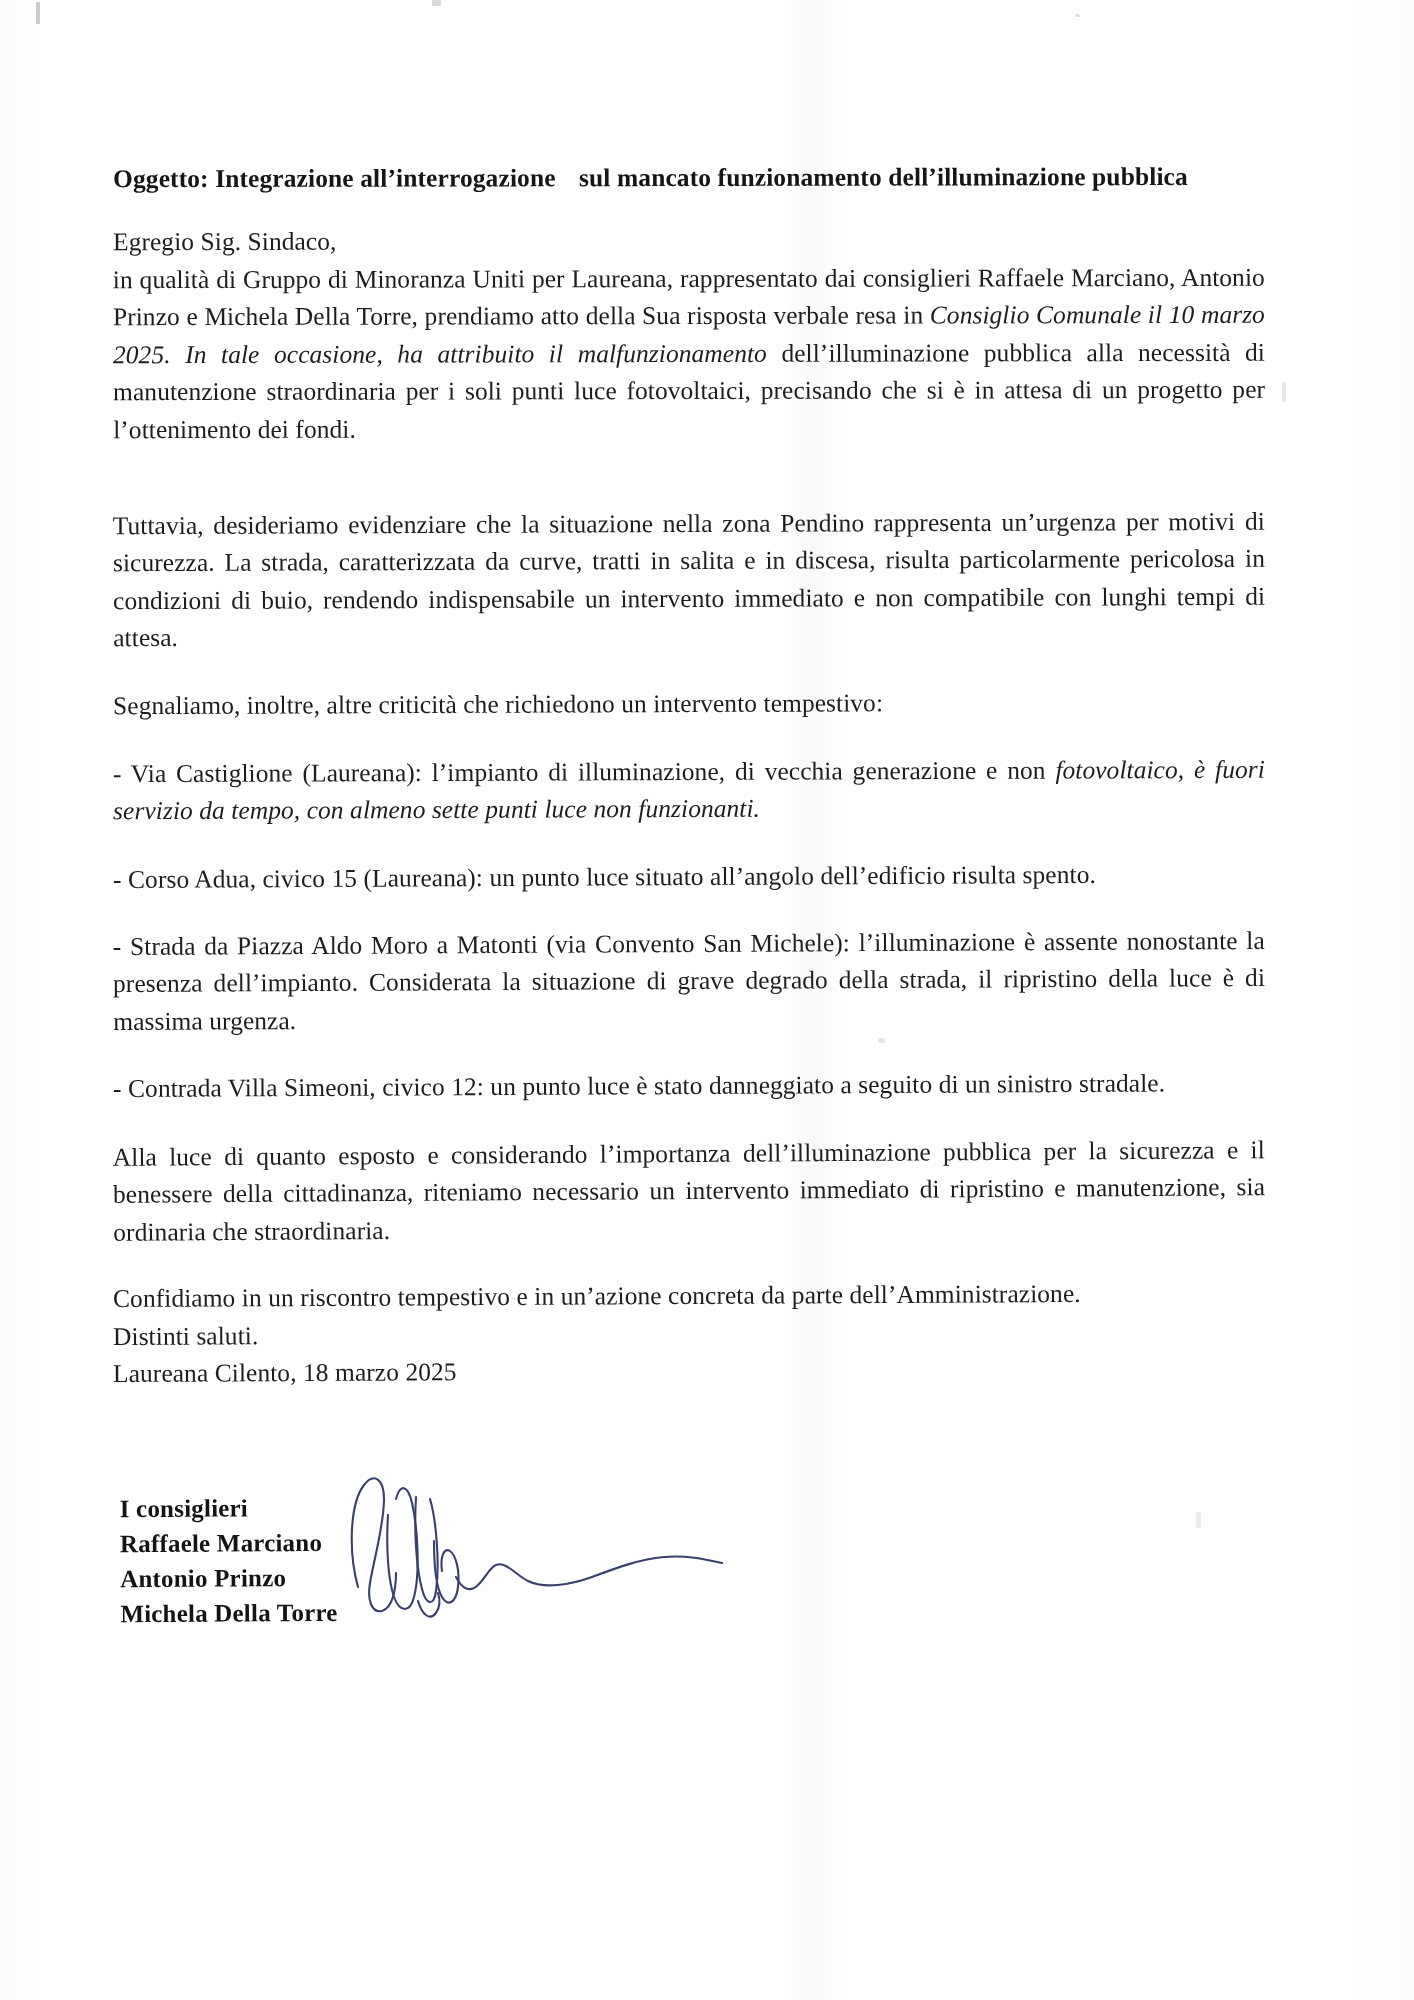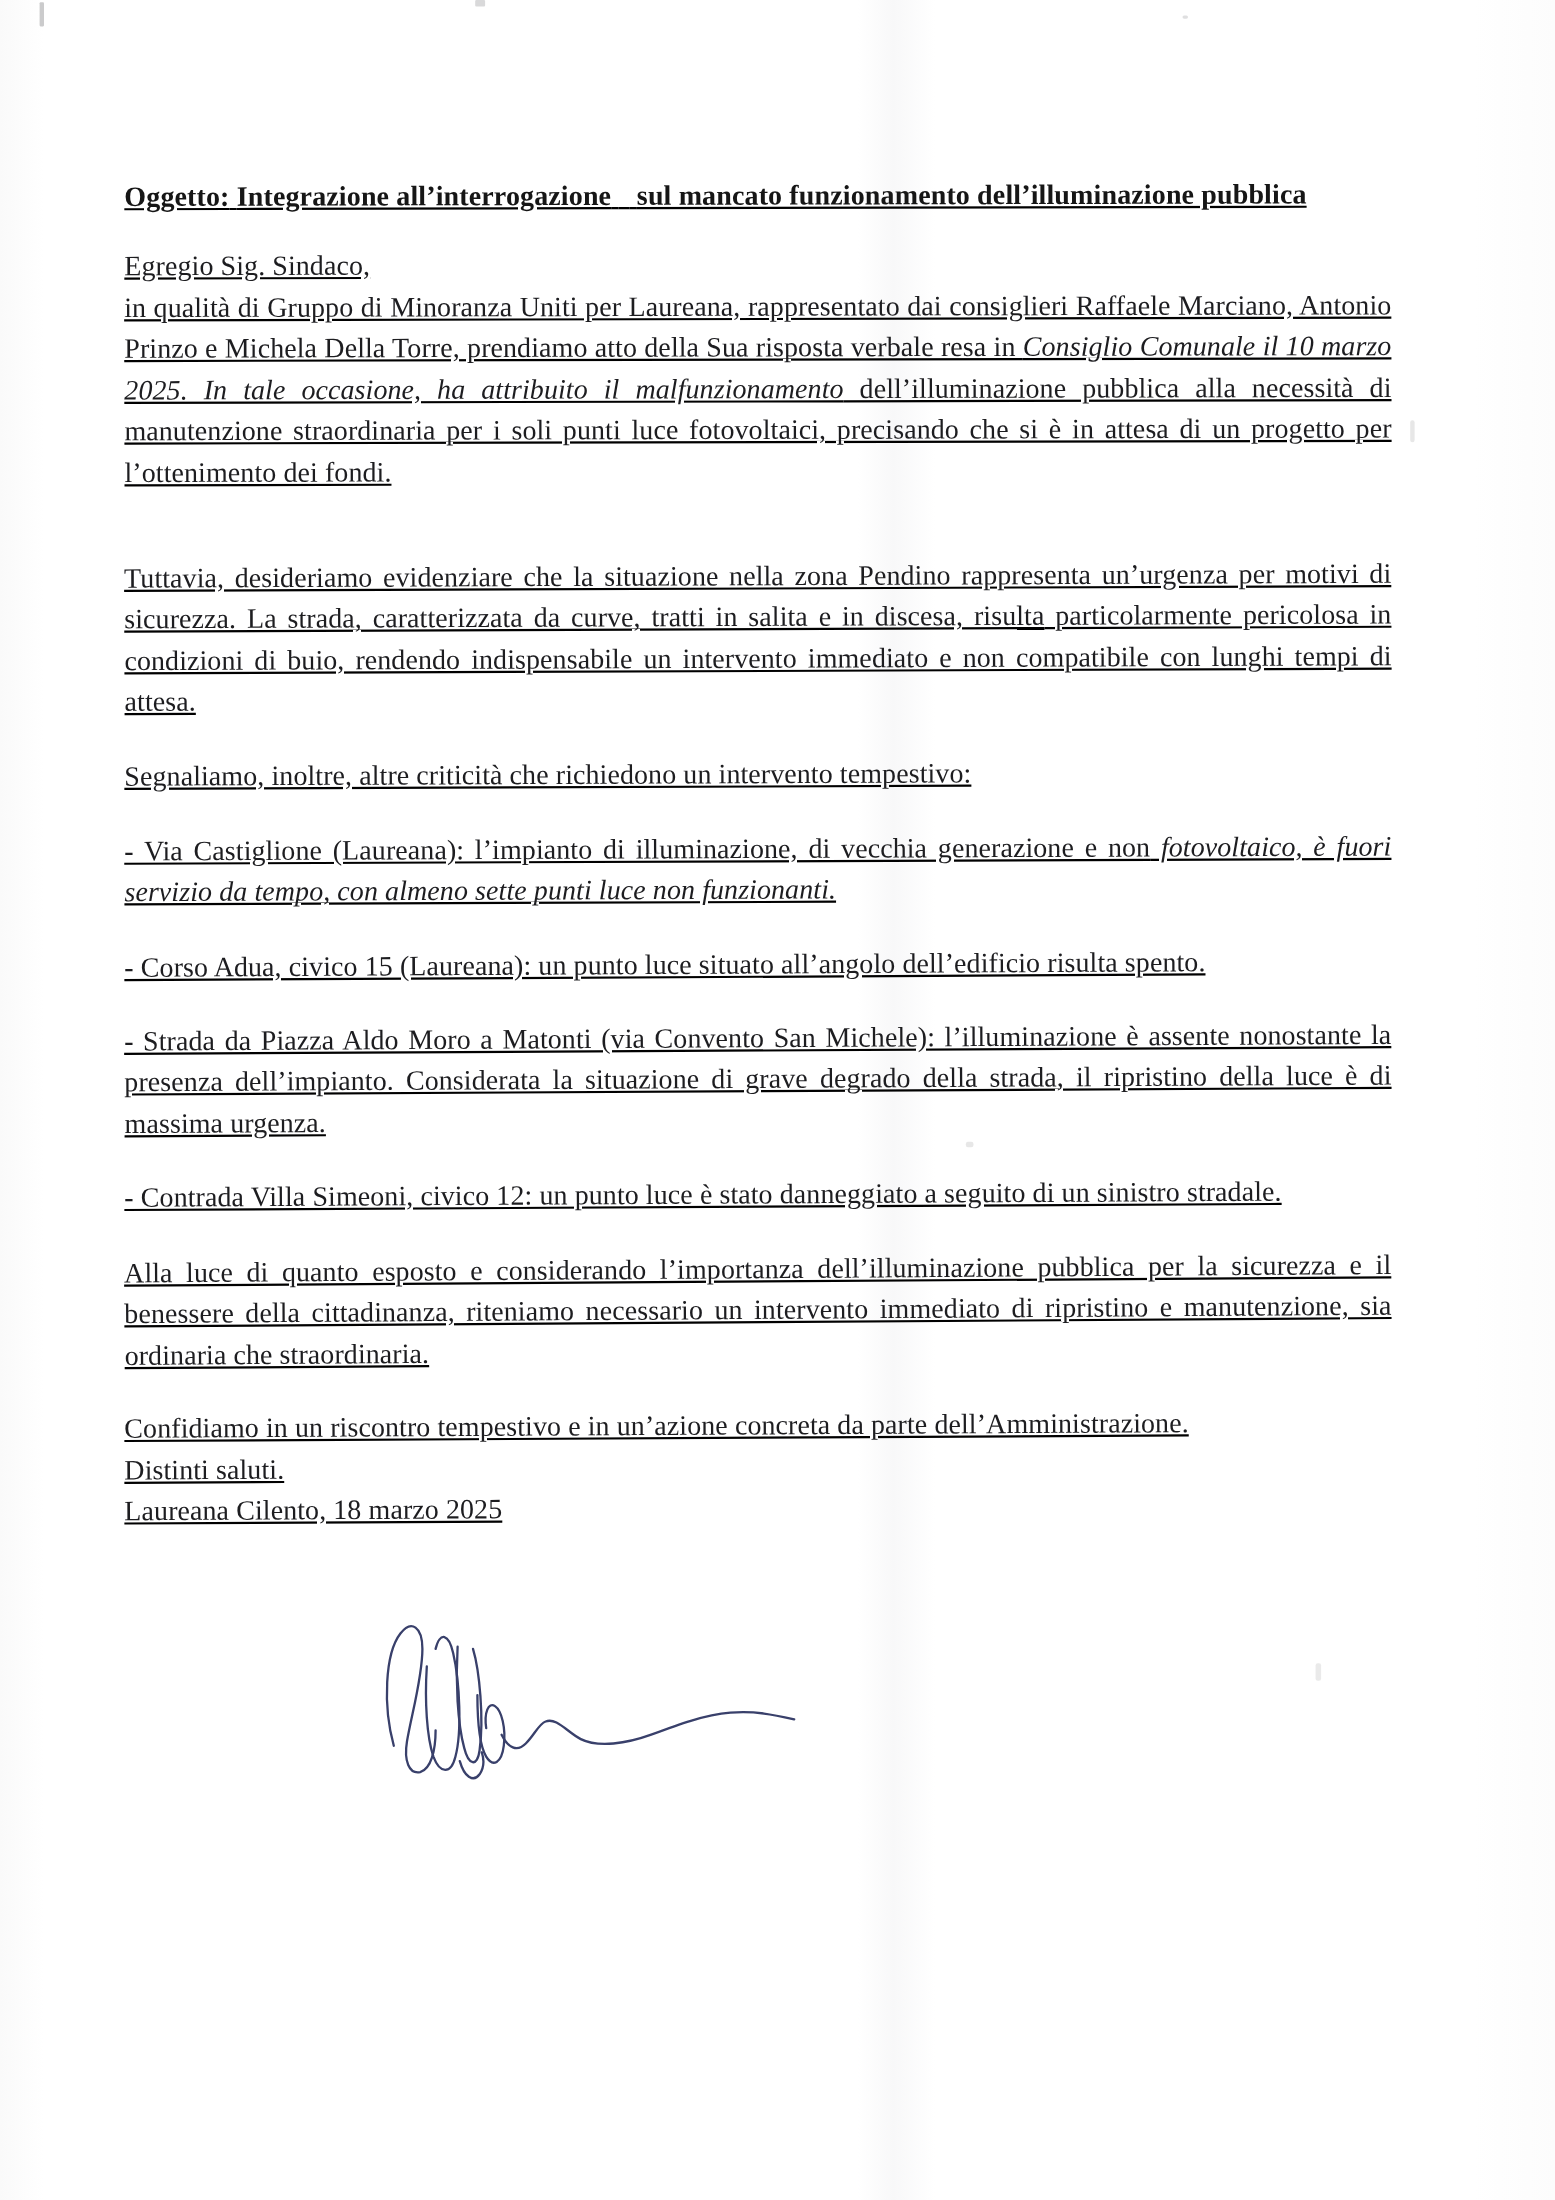--- a/index.html
+++ b/index.html
@@ -41,21 +41,20 @@
   .smudge-c { left: 1075px;top: 14px; width: 5px;  height: 3px;  border-radius: 2px; opacity:.45;}
   .smudge-d { left: 1282px;top: 382px;width: 4px;  height: 20px; border-radius: 2px; opacity:.35;}
   .smudge-e { left: 878px; top: 1038px;width: 7px; height: 5px;  border-radius: 2px; opacity:.35;}
   .smudge-f { left: 1196px;top: 1512px;width: 5px; height: 16px; border-radius: 2px; opacity:.30;}
 
   .content {
     position: absolute;
     left: 113px;
     top: 160px;
     width: 1152px;
-    text-decoration: underline;
   }
 
   
   .subject {
     font-weight: bold;
     font-size: 25.5px;
     line-height: 1.42;
     color: #161616;
     text-align: justify;
     letter-spacing: .1px;
@@ -164,20 +163,28 @@
     <p class="para skew4">Alla luce di quanto esposto e considerando l’importanza dell’illuminazione pubblica per la sicurezza e il benessere della cittadinanza, riteniamo necessario un intervento immediato di ripristino e manutenzione, sia ordinaria che straordinaria.</p>
 
     <div class="gap-md"></div>
 
     <p class="para nojust skew3">Confidiamo in un riscontro tempestivo e in un’azione concreta da parte dell’Amministrazione.</p>
     <p class="para nojust skew3">Distinti saluti.</p>
     <p class="para nojust skew3">Laureana Cilento, 18 marzo 2025</p>
 
   </div>
 
+  <div class="sig-block">
+    <div class="sig-names">
+      <div>I consiglieri</div>
+      <div>Raffaele Marciano</div>
+      <div>Antonio Prinzo</div>
+      <div>Michela Della Torre</div>
+    </div>
+  </div>
 
   <svg class="signature-svg" viewBox="0 0 420 180">
     <g fill="none" stroke="#39406b" stroke-width="2.1" stroke-linecap="round" stroke-linejoin="round">
       <path d="M28 132 C18 96, 20 48, 34 30 C44 17, 54 24, 54 44 C54 70, 44 104, 40 128 C37 146, 42 158, 52 156 C62 153, 66 136, 66 118"></path>
       <path d="M58 60 C56 92, 58 124, 64 142 C70 158, 80 158, 84 142 C90 120, 88 74, 82 48 C78 30, 70 28, 66 44"></path>
       <path d="M86 42 C84 74, 86 112, 92 134 C96 150, 104 152, 106 136 C110 108, 106 64, 100 44"></path>
       <path d="M104 86 C104 112, 106 132, 112 142 C118 152, 126 148, 128 132 C130 116, 126 100, 120 96 C114 92, 110 102, 112 116"></path>
       <path d="M126 122 C132 134, 140 138, 148 130 C156 122, 160 112, 166 110 C176 106, 186 120, 198 126 C214 134, 240 130, 262 122 C286 113, 310 104, 334 102 C356 100, 374 104, 392 108"></path>
       <path d="M88 146 C92 160, 100 166, 106 158 C110 152, 110 144, 108 138"></path>
     </g>

